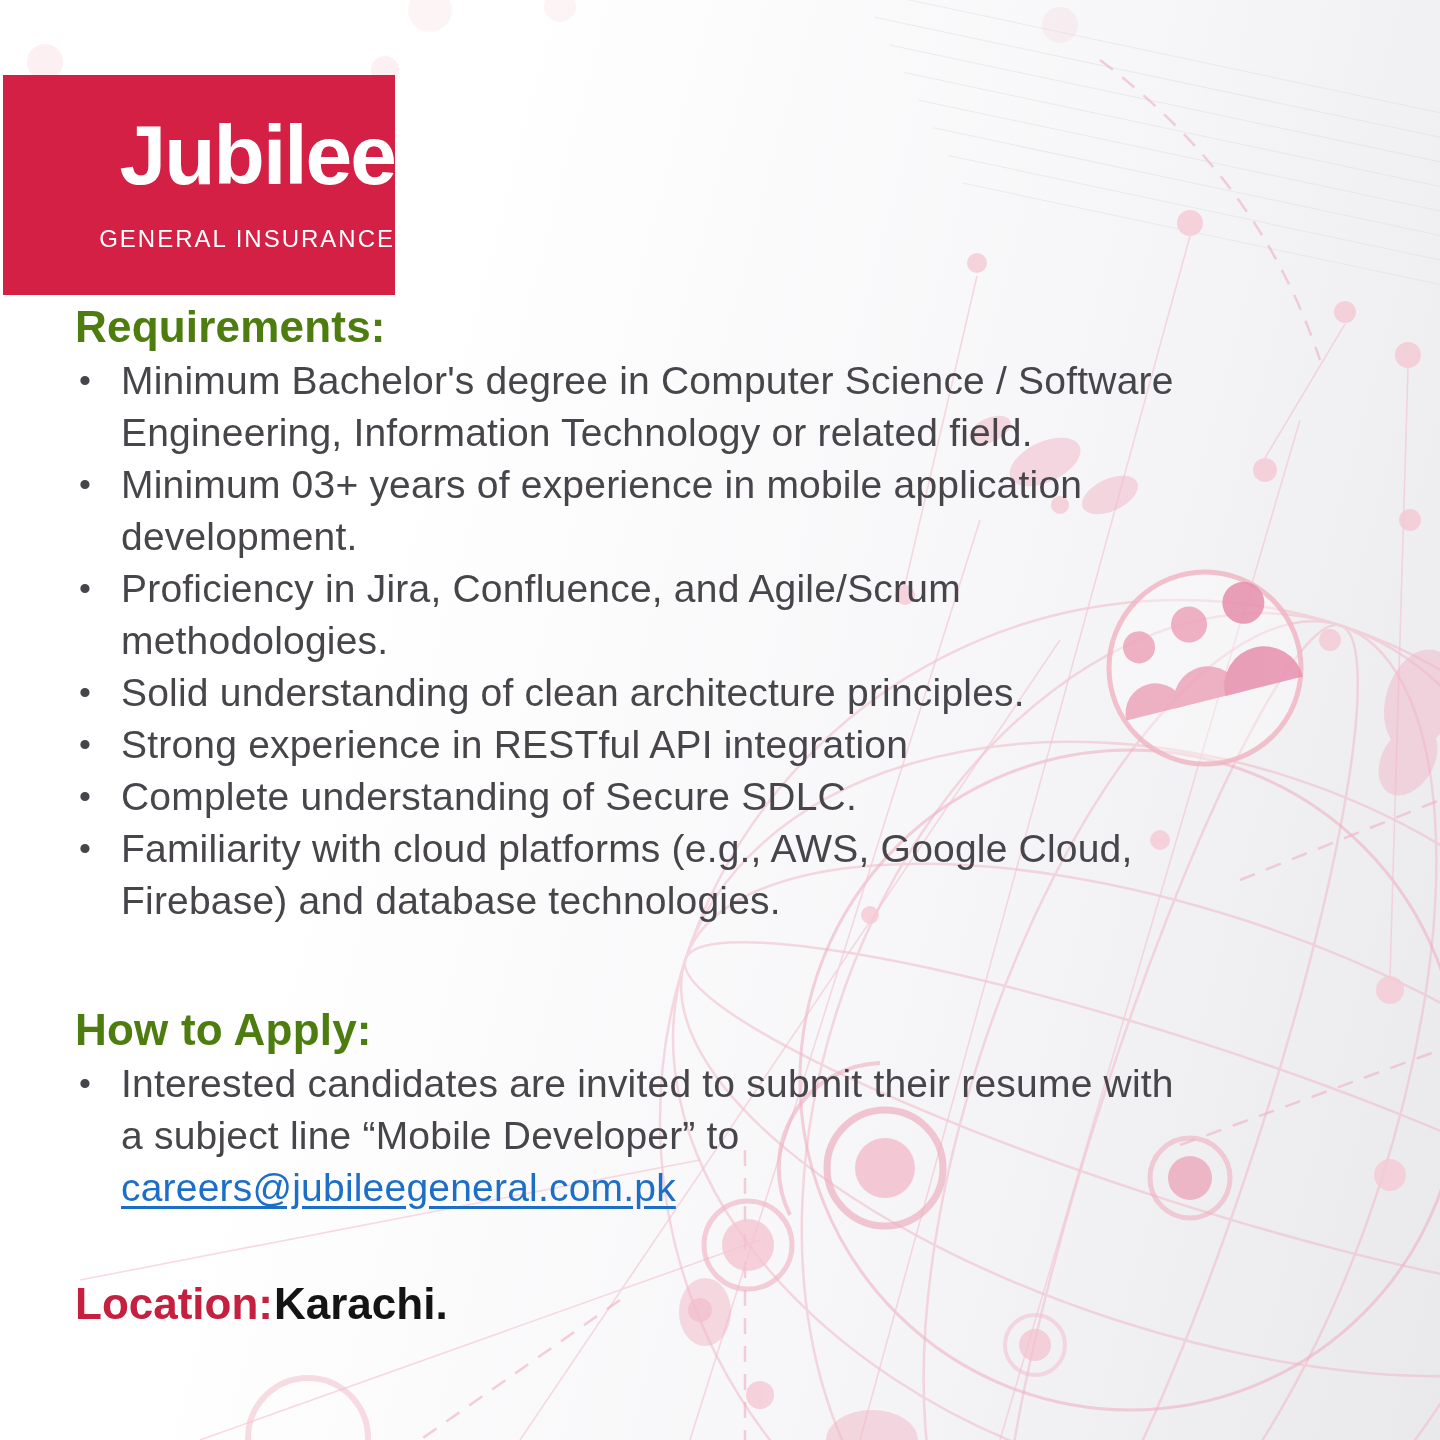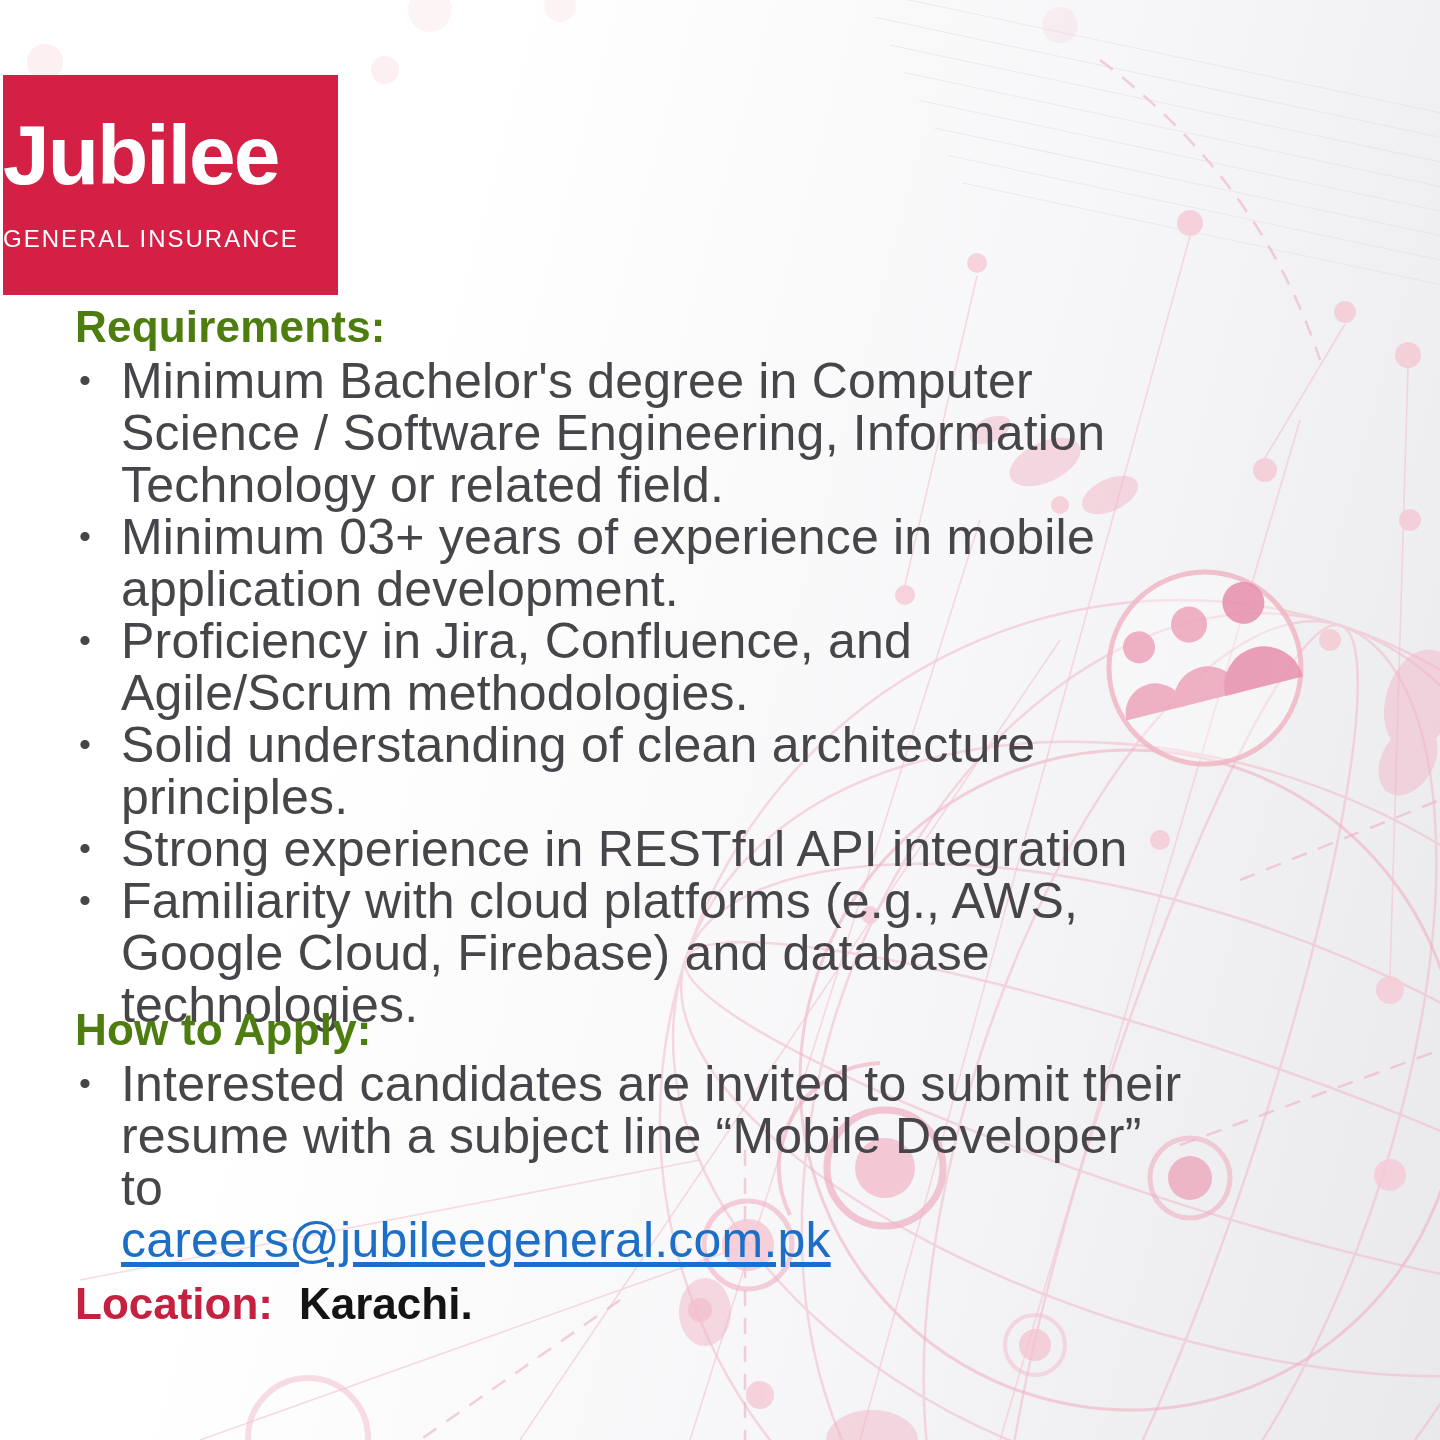--- a/index.html
+++ b/index.html
@@ -5,49 +5,49 @@
   html,body{margin:0;padding:0;}
   body{
     width:1440px;height:1440px;overflow:hidden;position:relative;
     font-family:"Liberation Sans", sans-serif;
     background:linear-gradient(105deg,#ffffff 28%,#f7f6f8 62%,#e9e9ec 100%);
   }
   .poster{position:absolute;inset:0;}
   svg.bg{position:absolute;left:0;top:0;width:1440px;height:1440px;}
 
   .logo{
-    position:absolute;left:3px;top:75px;width:335px;height:220px;
+    position:absolute;left:3px;top:75px;width:392px;height:220px;
     background:#d42045;color:#ffffff;
-    display:flex;flex-direction:column;align-items:flex-start;justify-content:center;gap:24px;
+    display:flex;flex-direction:column;align-items:flex-end;justify-content:center;gap:24px;
   }
   .logo .brand{font-size:84px;font-weight:700;letter-spacing:-2px;line-height:1;margin-top:-4px;}
   .logo .tagline{font-size:24px;font-weight:400;letter-spacing:2px;margin-top:4px;}
 
   .section{position:absolute;left:75px;}
   .section-requirements{top:301px;}
   .section-apply{top:971px;margin-top:33px;}
   .heading{margin:0;font-size:44px;line-height:52px;font-weight:700;color:#4d7c0f;letter-spacing:0.2px;}
   ul.bullets{list-style:none;margin:2px 0 0 0;padding:0;}
   ul.bullets li{
     position:relative;padding-left:46px;margin:0;
-    font-size:50px;line-height:52px;color:#474549;letter-spacing:0.2px;
+    font-size:39px;line-height:52px;color:#474549;letter-spacing:0.2px;
   }
   ul.bullets li::before{
     content:"\2022";position:absolute;left:4px;top:-1px;
     font-size:34px;color:#474549;
   }
   .req-list{width:1105px;}
   .apply-list{width:1115px;}
   a.email{
     display:block;color:#1c6ec6;text-decoration:underline;text-underline-offset:5px;
     cursor:pointer;width:max-content;
   }
   .location{position:absolute;left:75px;top:1278px;font-size:44px;line-height:52px;font-weight:700;}
   .loc-label{color:#c62041;}
-  .loc-value{color:#141414;margin-left:26px;}
+  .loc-value{color:#141414;margin-left:1px;}
 </style>
 </head>
 <body>
 
 <div class="poster">
 
   <svg class="bg" viewBox="0 0 1440 1440" aria-hidden="true">
 
     <g stroke="#dfdfe3" stroke-width="1" opacity="0.55" transform="rotate(12 1180 170)">
       <line x1="830" y1="60" x2="1560" y2="60"></line>
@@ -164,20 +164,21 @@
   </header>
 
   <section class="section section-requirements">
     <h2 class="heading">Requirements:</h2>
     <ul class="bullets req-list">
       <li>Minimum Bachelor's degree in Computer Science / Software Engineering, Information Technology or related field.</li>
       <li>Minimum 03+ years of experience in mobile application development.</li>
       <li>Proficiency in Jira, Confluence, and Agile/Scrum methodologies.</li>
       <li>Solid understanding of clean architecture principles.</li>
       <li>Strong experience in RESTful API integration</li>
+      <li>Complete understanding of Secure SDLC.</li>
       <li>Familiarity with cloud platforms (e.g., AWS, Google Cloud, Firebase) and database technologies.</li>
     </ul>
   </section>
 
   <section class="section section-apply">
     <h2 class="heading">How to Apply:</h2>
     <ul class="bullets apply-list">
       <li>
         <span>Interested candidates are invited to submit their resume with a subject line “Mobile Developer” to</span>
         <a class="email">careers@jubileegeneral.com.pk</a>

